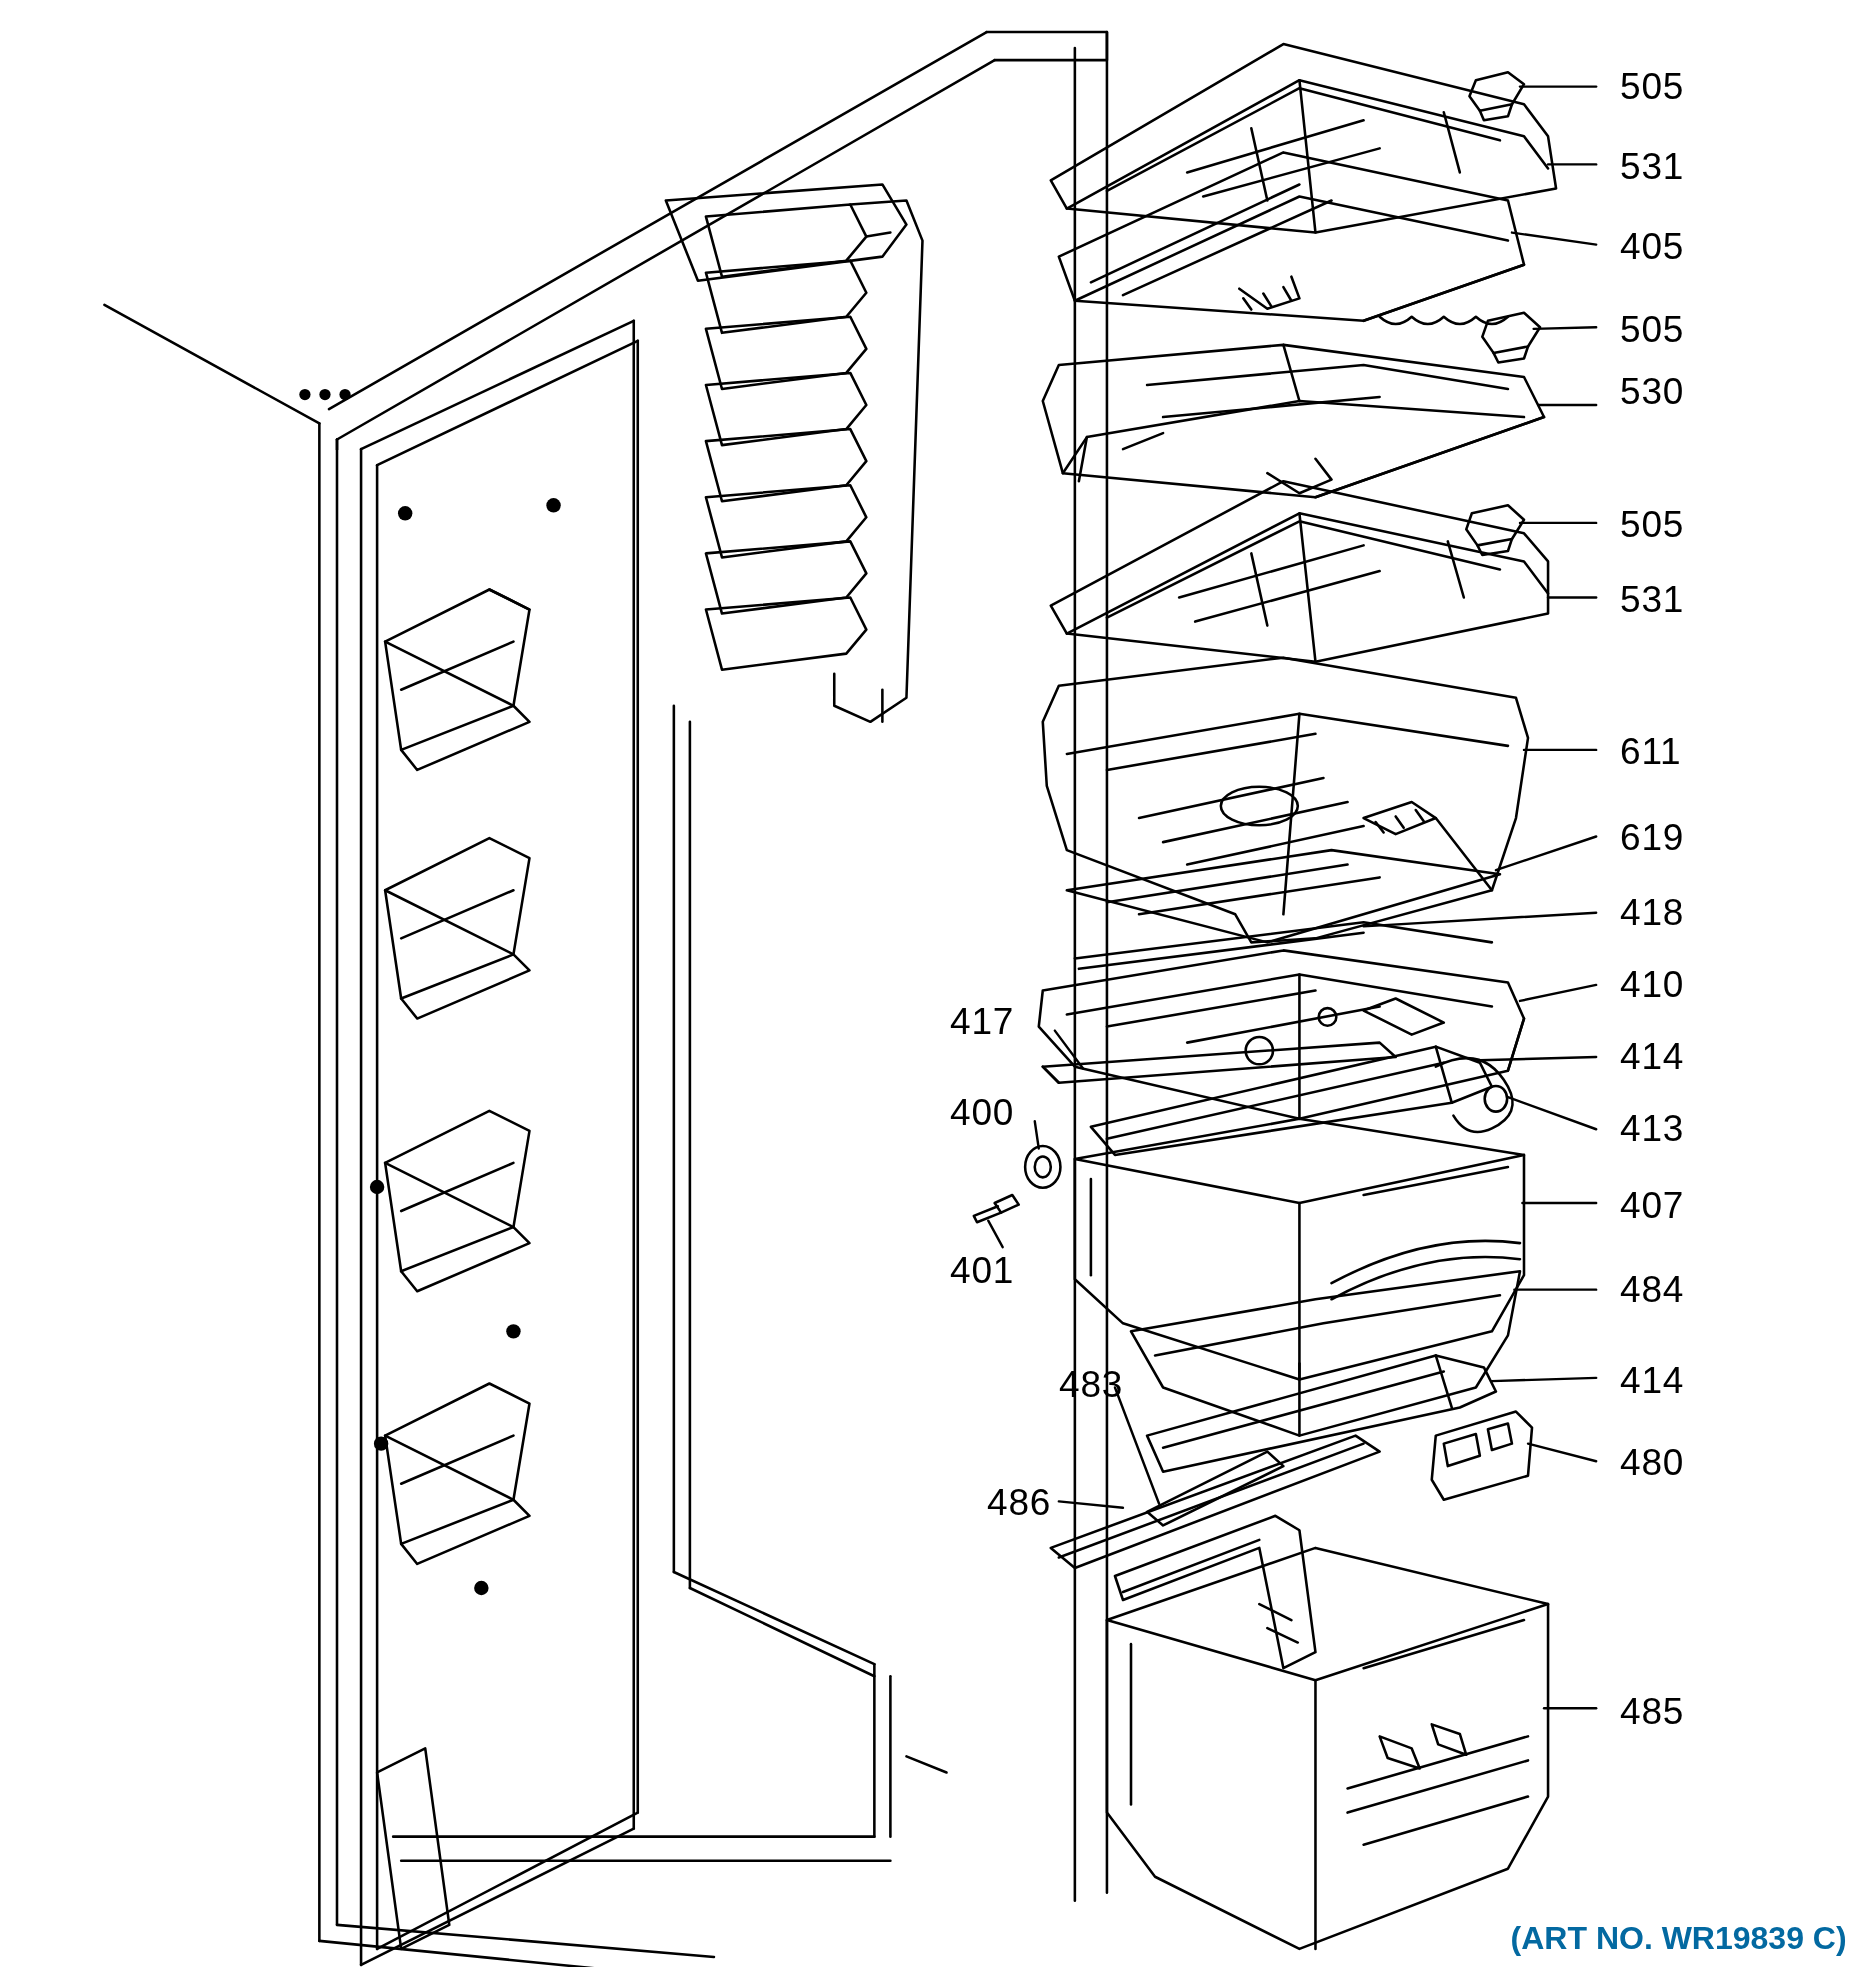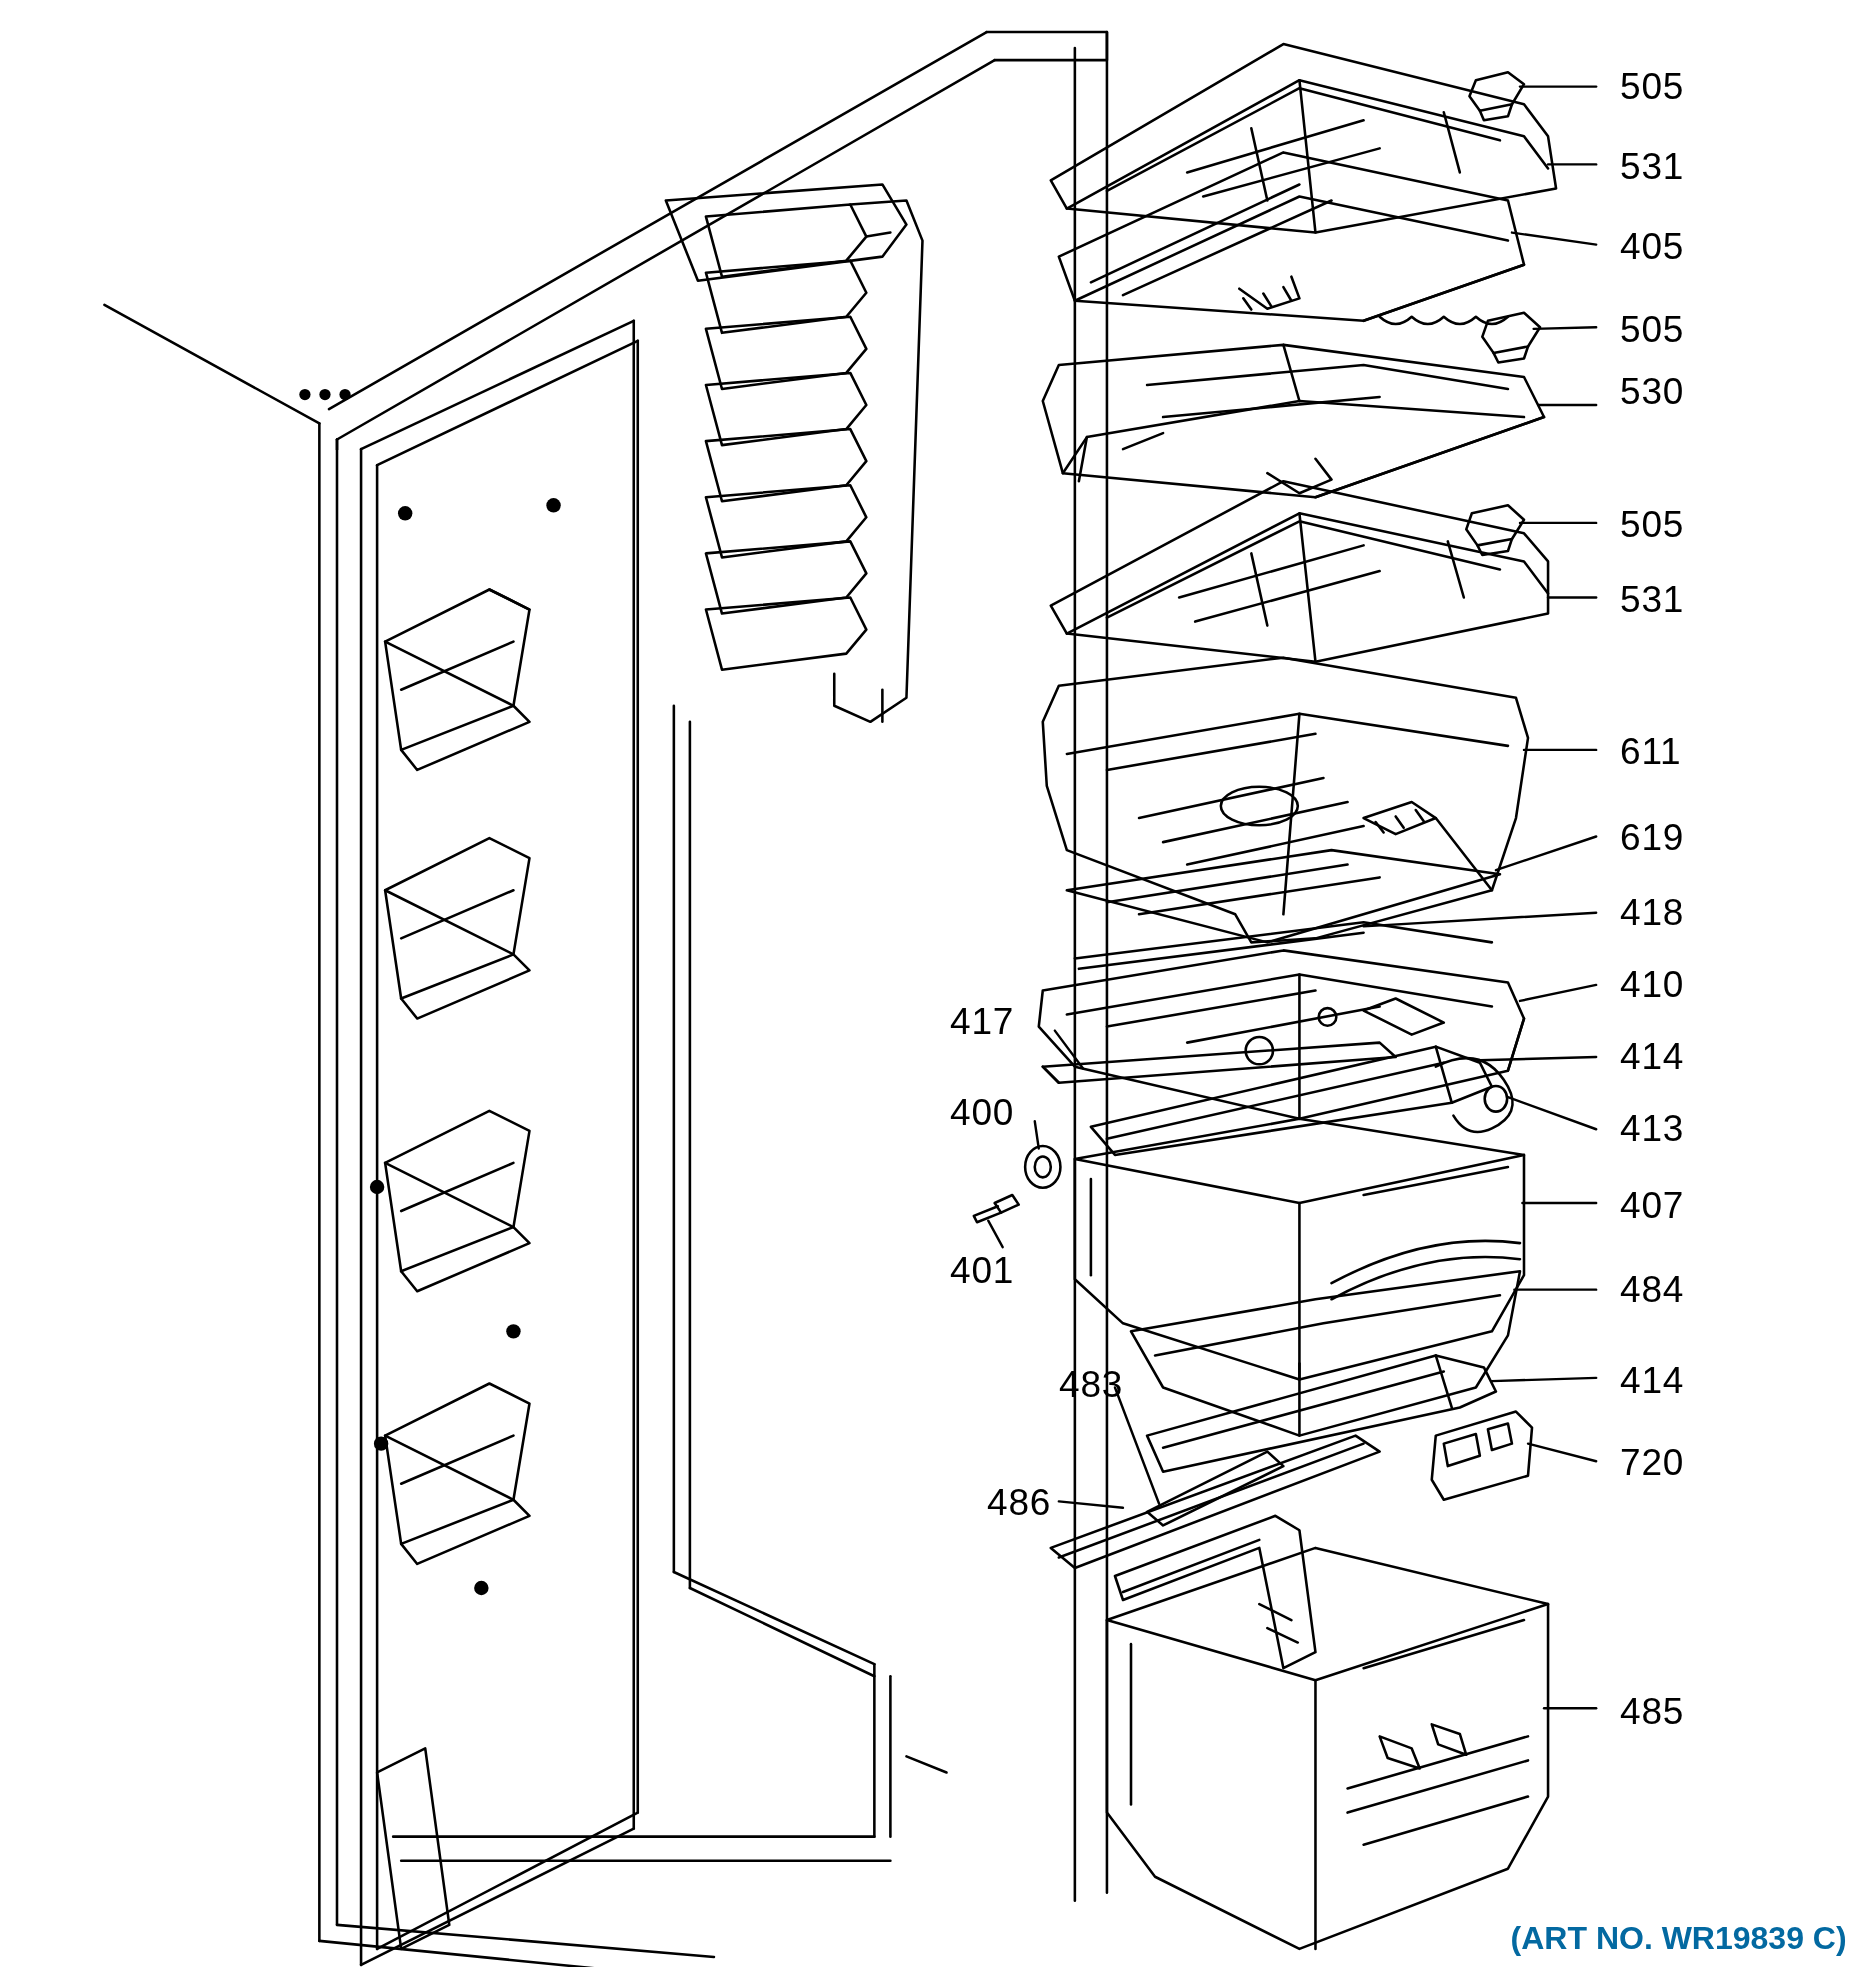--- a/index.html
+++ b/index.html
@@ -373,21 +373,21 @@
   <div class="callout" style="left:1620px; top:892px;">418</div>
   <div class="callout" style="left:1620px; top:964px;">410</div>
   <div class="callout" style="left:1620px; top:1036px;">414</div>
   <div class="callout" style="left:1620px; top:1108px;">413</div>
   <div class="callout" style="left:950px; top:1001px;">417</div>
   <div class="callout" style="left:950px; top:1092px;">400</div>
   <div class="callout" style="left:950px; top:1250px;">401</div>
   <div class="callout" style="left:1620px; top:1185px;">407</div>
   <div class="callout" style="left:1620px; top:1269px;">484</div>
   <div class="callout" style="left:1620px; top:1360px;">414</div>
-  <div class="callout" style="left:1620px; top:1442px;">720</div>
+  <div class="callout" style="left:1620px; top:1442px;">480</div>
   <div class="callout" style="left:1059px; top:1364px;">483</div>
   <div class="callout" style="left:987px; top:1482px;">486</div>
   <div class="callout" style="left:1620px; top:1691px;">485</div>
 
   <div class="art-no">(ART NO. WR19839 C)</div>
 
 </div>
 
 
 </body></html>

